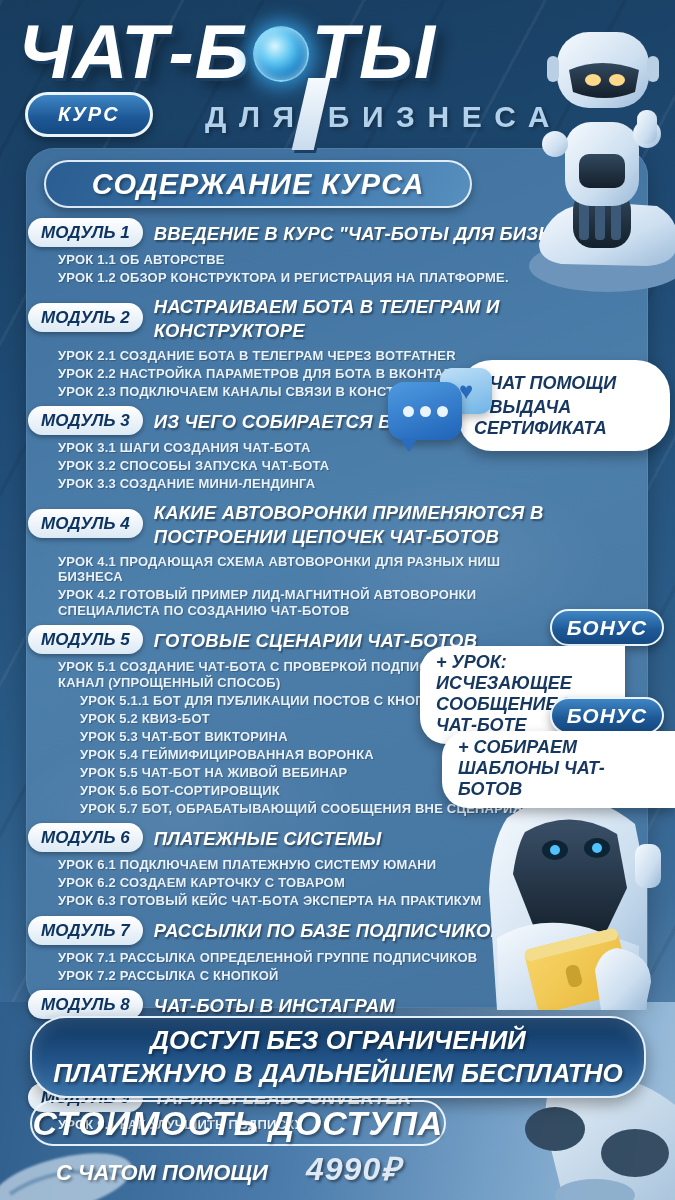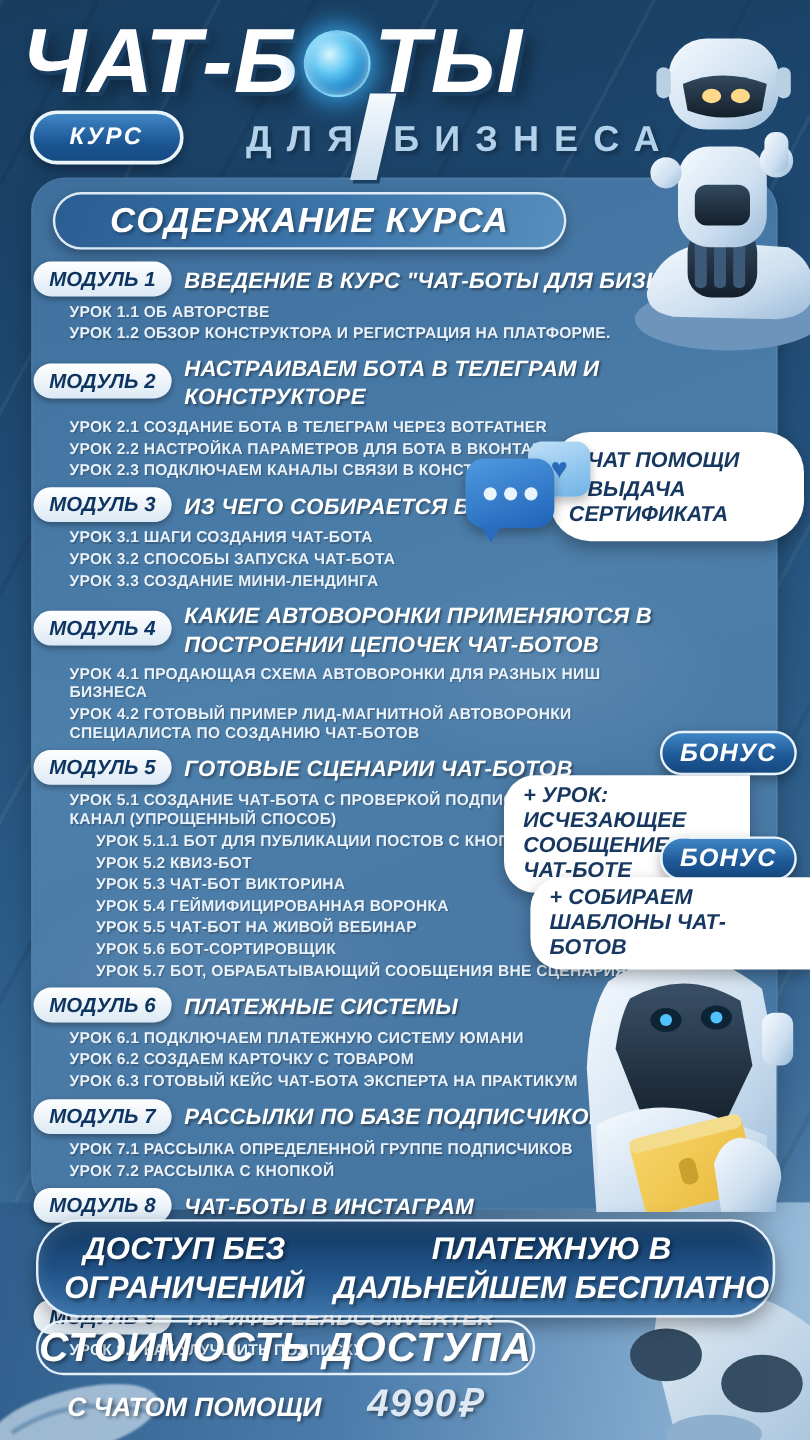--- a/index.html
+++ b/index.html
@@ -131,21 +131,21 @@
   }
   .bonus-card.c1{left:420px;top:646px;width:205px;}
   .bonus-card.c2{left:442px;top:731px;width:233px;}
 
   
   .access-banner{
     position:absolute;left:30px;top:1016px;width:616px;height:82px;z-index:5;
     border-radius:36px;border:2.5px solid #e3f0fb;
     background:linear-gradient(180deg,#0e355f 0%,#225489 55%,#3c74a8 100%);
     box-shadow:0 6px 16px rgba(0,0,0,0.35), inset 0 6px 14px rgba(255,255,255,0.12);
-    display:flex;flex-direction:row;align-items:center;justify-content:center;
+    display:flex;flex-direction:column;align-items:center;justify-content:center;
     font-size:26px;font-weight:800;font-style:italic;color:#ffffff;line-height:33px;
     text-shadow:2px 2px 3px rgba(0,0,0,0.4);text-align:center;
   }
   .pricing-heading{
     position:absolute;left:30px;top:1100px;width:416px;height:46px;z-index:5;
     display:flex;align-items:center;justify-content:center;
     border-radius:26px;border:2px solid rgba(238,247,253,0.95);
     font-size:34px;font-weight:800;font-style:italic;color:#ffffff;letter-spacing:1px;
     text-shadow:2px 2px 3px rgba(0,0,0,0.4);
   }

